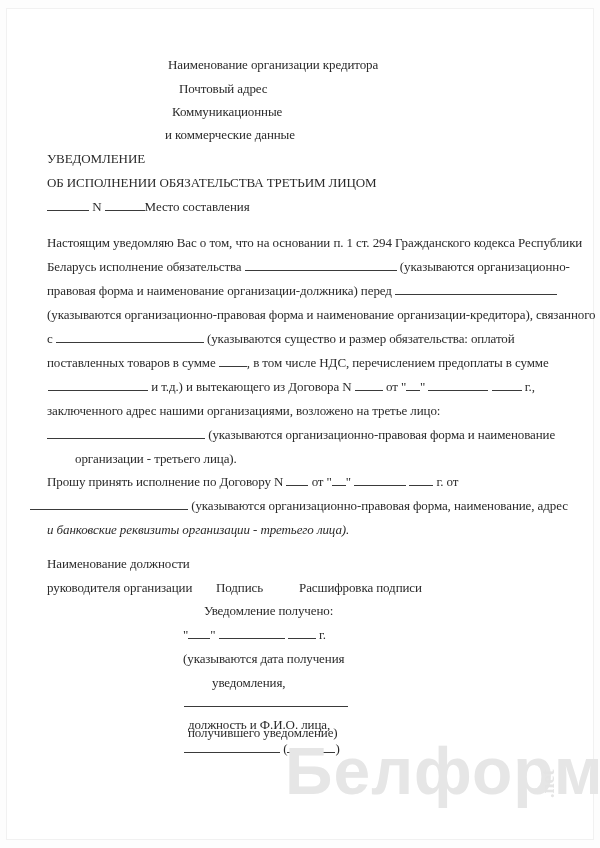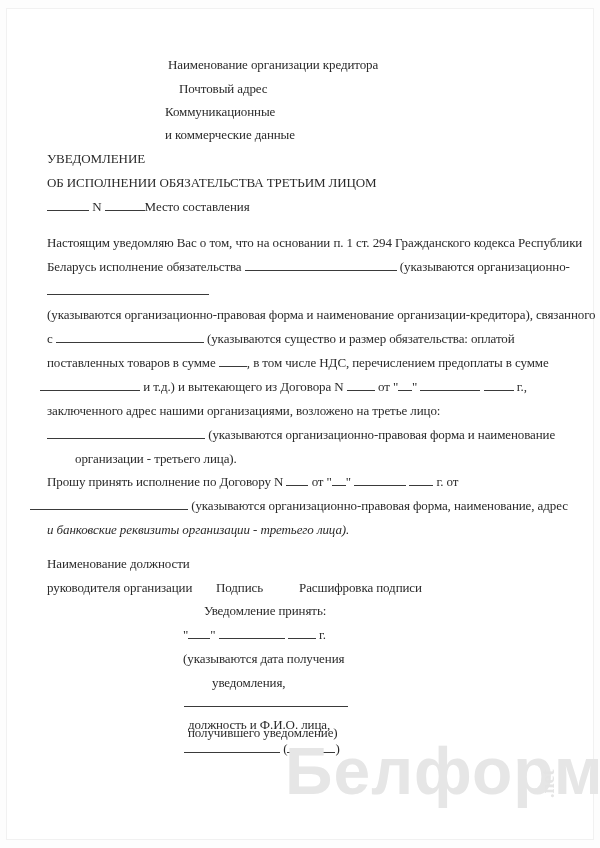--- a/index.html
+++ b/index.html
@@ -14,52 +14,53 @@
   .watermark-net { position: absolute; left: 538px; top: 756px; font-family: "Liberation Serif", serif;
                font-weight: bold; font-size: 18px; color: #e4e4e4; transform: rotate(-90deg); transform-origin: left top; }
 </style>
 </head>
 <body>
 
 <div class="page"></div>
 
 <div class="ln" style="left:168px;top:57px;">Наименование организации кредитора</div>
 <div class="ln" style="left:179px;top:81px;">Почтовый адрес</div>
-<div class="ln" style="left:165px;top:104px;">Коммуникационные</div>
+<div class="ln" style="left:172px;top:104px;">Коммуникационные</div>
 <div class="ln" style="left:165px;top:127px;">и коммерческие данные</div>
 
 <div class="ln" style="left:47px;top:151px;">УВЕДОМЛЕНИЕ</div>
 <div class="ln" style="left:47px;top:175px;">ОБ ИСПОЛНЕНИИ ОБЯЗАТЕЛЬСТВА ТРЕТЬИМ ЛИЦОМ</div>
 
 <div class="ln" style="left:47px;top:199px;">
   <span class="u" style="width:42px"></span>
   <span>N</span>
   <span class="u" style="width:40px"></span><span>Место составления</span>
 </div>
 
 <div class="ln" style="left:47px;top:235px;">Настоящим уведомляю Вас о том, что на основании п. 1 ст. 294 Гражданского кодекса Республики</div>
 <div class="ln" style="left:47px;top:259px;">
   <span>Беларусь исполнение обязательства</span>
   <span class="u" style="width:152px"></span>
   <span>(указываются организационно-</span>
 </div>
 <div class="ln" style="left:47px;top:283px;">
+  <span>правовая форма и наименование организации-должника) перед</span>
   <span class="u" style="width:162px"></span>
 </div>
 <div class="ln" style="left:47px;top:307px;">(указываются организационно-правовая форма и наименование организации-кредитора), связанного</div>
 <div class="ln" style="left:47px;top:331px;">
   <span>с</span>
   <span class="u" style="width:148px"></span>
   <span>(указываются существо и размер обязательства: оплатой</span>
 </div>
 <div class="ln" style="left:47px;top:355px;text-align:right;">
   <span>поставленных товаров в сумме</span>
   <span class="u" style="width:28px"></span><span>, в том числе НДС, перечислением предоплаты в сумме</span>
 </div>
-<div class="ln" style="left:40px;top:379px;text-align:center;">
+<div class="ln" style="left:48px;top:379px;text-align:center;">
   <span class="u" style="width:100px"></span>
   <span>и т.д.) и вытекающего из Договора N</span>
   <span class="u" style="width:28px"></span>
   <span>от "</span><span class="u" style="width:14px"></span><span>"</span>
   <span class="u" style="width:60px"></span>
   <span class="u" style="width:30px"></span>
   <span>г.,</span>
 </div>
 <div class="ln" style="left:47px;top:403px;">заключенного адрес нашими организациями, возложено на третье лицо:</div>
 <div class="ln" style="left:47px;top:427px;">
@@ -79,21 +80,21 @@
   <span class="u" style="width:158px"></span>
   <span>(указываются организационно-правовая форма, наименование, адрес</span>
 </div>
 <div class="ln" style="left:47px;top:522px;font-style:italic;">и банковские реквизиты организации - третьего лица).</div>
 
 <div class="ln" style="left:47px;top:556px;">Наименование должности</div>
 <div class="ln" style="left:47px;top:580px;">руководителя организации</div>
 <div class="ln" style="left:216px;top:580px;">Подпись</div>
 <div class="ln" style="left:299px;top:580px;">Расшифровка подписи</div>
 
-<div class="ln" style="left:204px;top:603px;">Уведомление принять:</div>
+<div class="ln" style="left:204px;top:603px;">Уведомление получено:</div>
 <div class="ln" style="left:183px;top:627px;">
   <span>"</span><span class="u" style="width:22px"></span><span>"</span>
   <span class="u" style="width:66px"></span>
   <span class="u" style="width:28px"></span>
   <span>г.</span>
 </div>
 <div class="ln" style="left:183px;top:651px;">(указываются дата получения</div>
 <div class="ln" style="left:212px;top:675px;">уведомления,</div>
 <div style="position:absolute;left:184px;top:706px;width:164px;border-bottom:1px solid #3a3a3a;"></div>
 <div class="ln" style="left:188px;top:717px;">должность и Ф.И.О. лица,</div>

